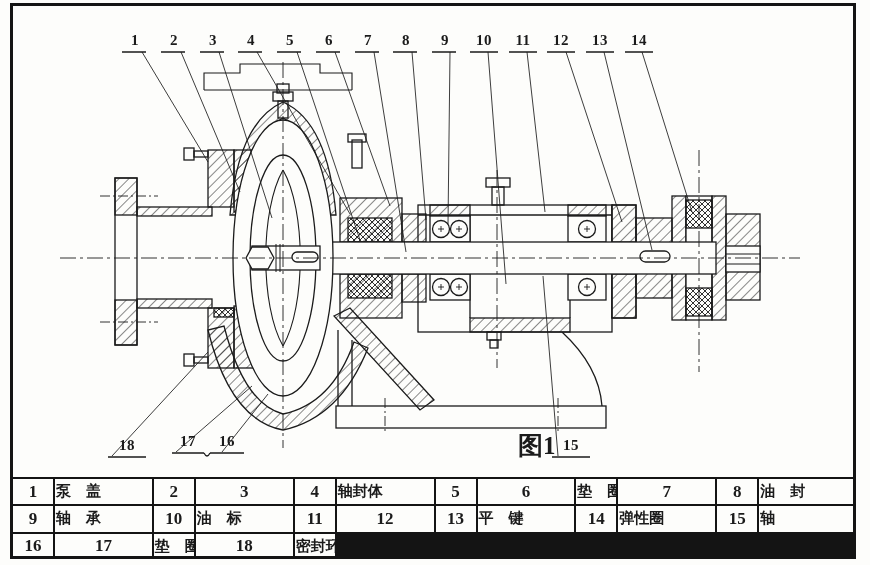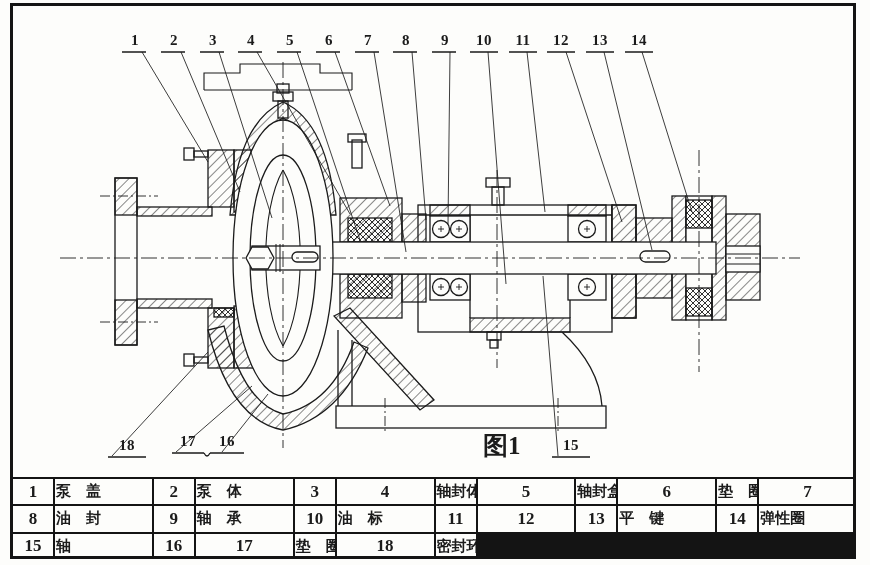--- a/index.html
+++ b/index.html
@@ -4,21 +4,21 @@
 <style>
   html,body{margin:0;padding:0;background:#e8e8e4;}
   .stage{position:relative;width:870px;height:565px;background:#fdfdfb;overflow:hidden;
          font-family:"Liberation Serif", serif;color:#1b1b1b;}
   .frame{position:absolute;left:10px;top:3px;width:846px;height:556px;
          border:3px solid #141414;box-sizing:border-box;pointer-events:none;}
   .draw-svg{position:absolute;left:0;top:0;width:870px;height:565px;}
   .callout{position:absolute;transform:translateX(-50%);font-size:15px;font-weight:700;
            letter-spacing:.5px;line-height:1;}
   .fig-label{position:absolute;font-size:25px;font-weight:700;line-height:1;
-             font-family:"Liberation Serif", serif;}
+             font-family:"Liberation Serif", serif;margin-left:35px;}
   .parts-table{position:absolute;left:13px;top:477px;width:843px;height:82px;
                background:#141414;display:grid;grid-template-columns:repeat(6,40px 1fr);
                grid-auto-rows:1fr;gap:2px;padding-top:2px;box-sizing:border-box;}
   .cell{background:#fdfdfb;display:flex;align-items:center;white-space:nowrap;overflow:hidden;}
   .cell.no{justify-content:center;font-size:17px;font-weight:700;}
   .cell.name{padding-left:1px;font-size:15px;font-weight:700;
              font-family:"Liberation Sans", sans-serif;}
 </style>
 </head>
 <body>
@@ -208,26 +208,24 @@
   <span class="callout" style="left:188px;top:434px">17</span>
   <span class="callout" style="left:227px;top:434px">16</span>
   <span class="callout" style="left:571px;top:438px">15</span>
 
   <span class="fig-label" style="left:483px;top:433px">图1</span>
 
   <div class="parts-table">
     <div class="cell no">1</div>
     <div class="cell name">泵　盖</div>
     <div class="cell no">2</div>
-    <div class="cell name">泵　体</div>
     <div class="cell no">3</div>
     <div class="cell no">4</div>
     <div class="cell name">轴封体</div>
     <div class="cell no">5</div>
-    <div class="cell name">轴封盒</div>
     <div class="cell no">6</div>
     <div class="cell name">垫　圈</div>
 
     <div class="cell no">7</div>
     <div class="cell no">8</div>
     <div class="cell name">油　封</div>
     <div class="cell no">9</div>
     <div class="cell name">轴　承</div>
     <div class="cell no">10</div>
     <div class="cell name">油　标</div>

